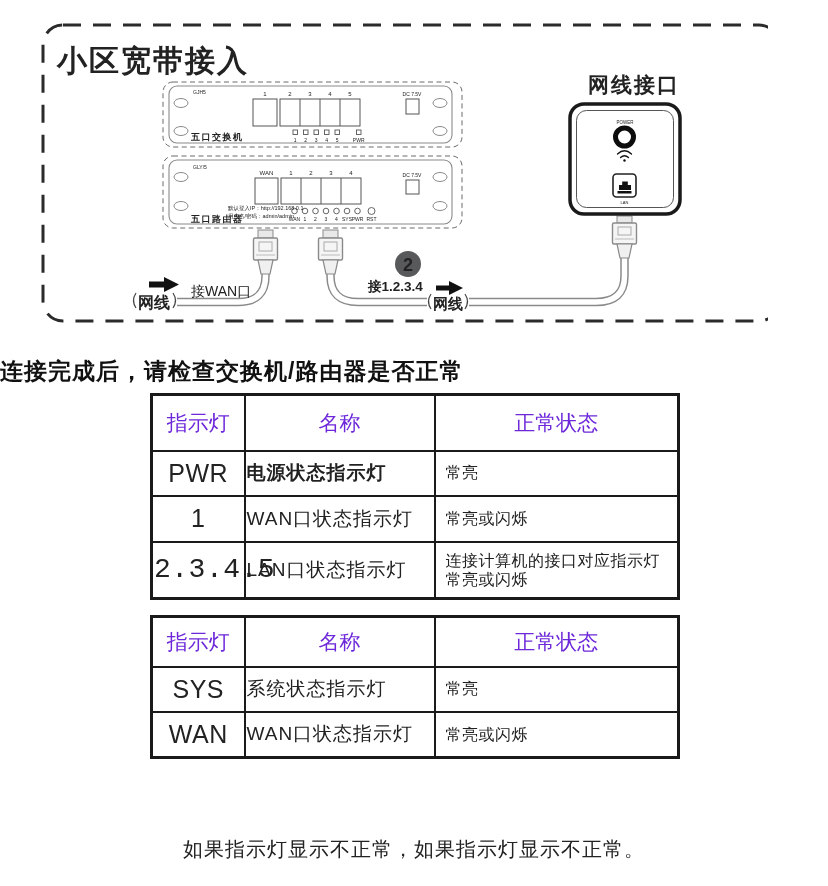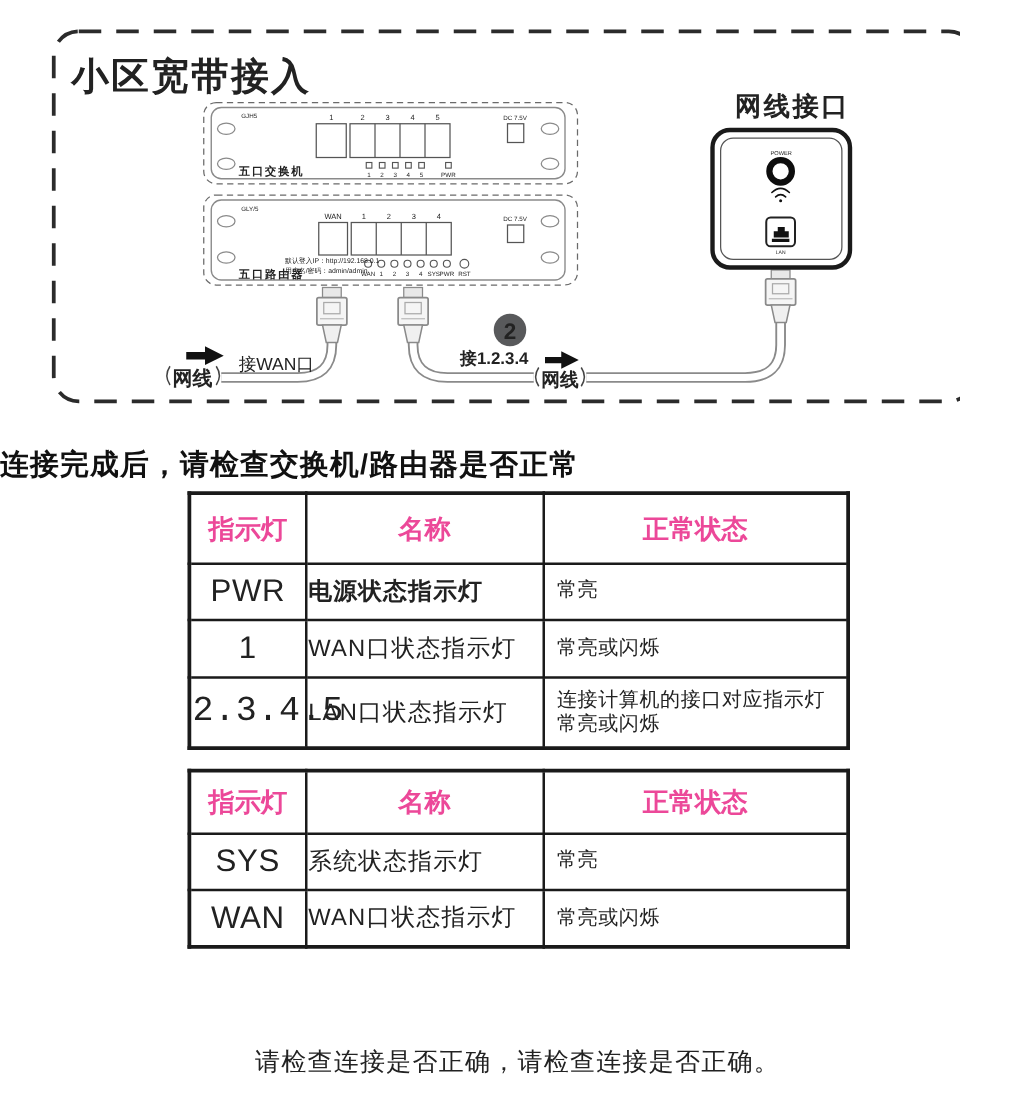--- a/index.html
+++ b/index.html
@@ -17,21 +17,21 @@
     left:0;top:836px;width:828px;text-align:center;
     font-size:20px;font-weight:400;letter-spacing:1px;color:#222;
   }
   table.status{
     position:absolute;left:150px;width:530px;border-collapse:collapse;table-layout:fixed;
     background:#fff;
   }
   table.status, table.status th, table.status td{border:2px solid #1a1a1a;}
   table.status{border:3px solid #1a1a1a;}
   table.status th{
-    font-size:21px;font-weight:700;text-align:center;vertical-align:middle;color:#ec4899;
+    font-size:21px;font-weight:400;text-align:center;vertical-align:middle;color:#6d28d9;
   }
   table.status td{vertical-align:middle;color:#222;}
   td.led{font-size:25px;text-align:center;letter-spacing:0.5px;}
   td.led.dotted{font-size:28px;font-family:Liberation Mono, monospace;}
   td.name{font-size:19px;text-align:left;letter-spacing:1px;border-radius:22px;}
   td.name.bold{font-weight:700;}
   td.stat{font-size:16px;text-align:left;padding-left:10px;line-height:1.2;letter-spacing:0.5px;}
   #t1{top:393px;}
   #t2{top:615px;}
 </style>
@@ -262,15 +262,15 @@
       <td class="stat">常亮</td>
     </tr>
     <tr style="height:46px">
       <td class="led">WAN</td>
       <td class="name">WAN口状态指示灯</td>
       <td class="stat">常亮或闪烁</td>
     </tr>
   </tbody>
     </table>
 
-  <div class="abs footer-note">请检查连接是否正确，请检查连接是否正确。</div>
+  <div class="abs footer-note">如果指示灯显示不正常，如果指示灯显示不正常。</div>
 
 </div>
 
 </body></html>

